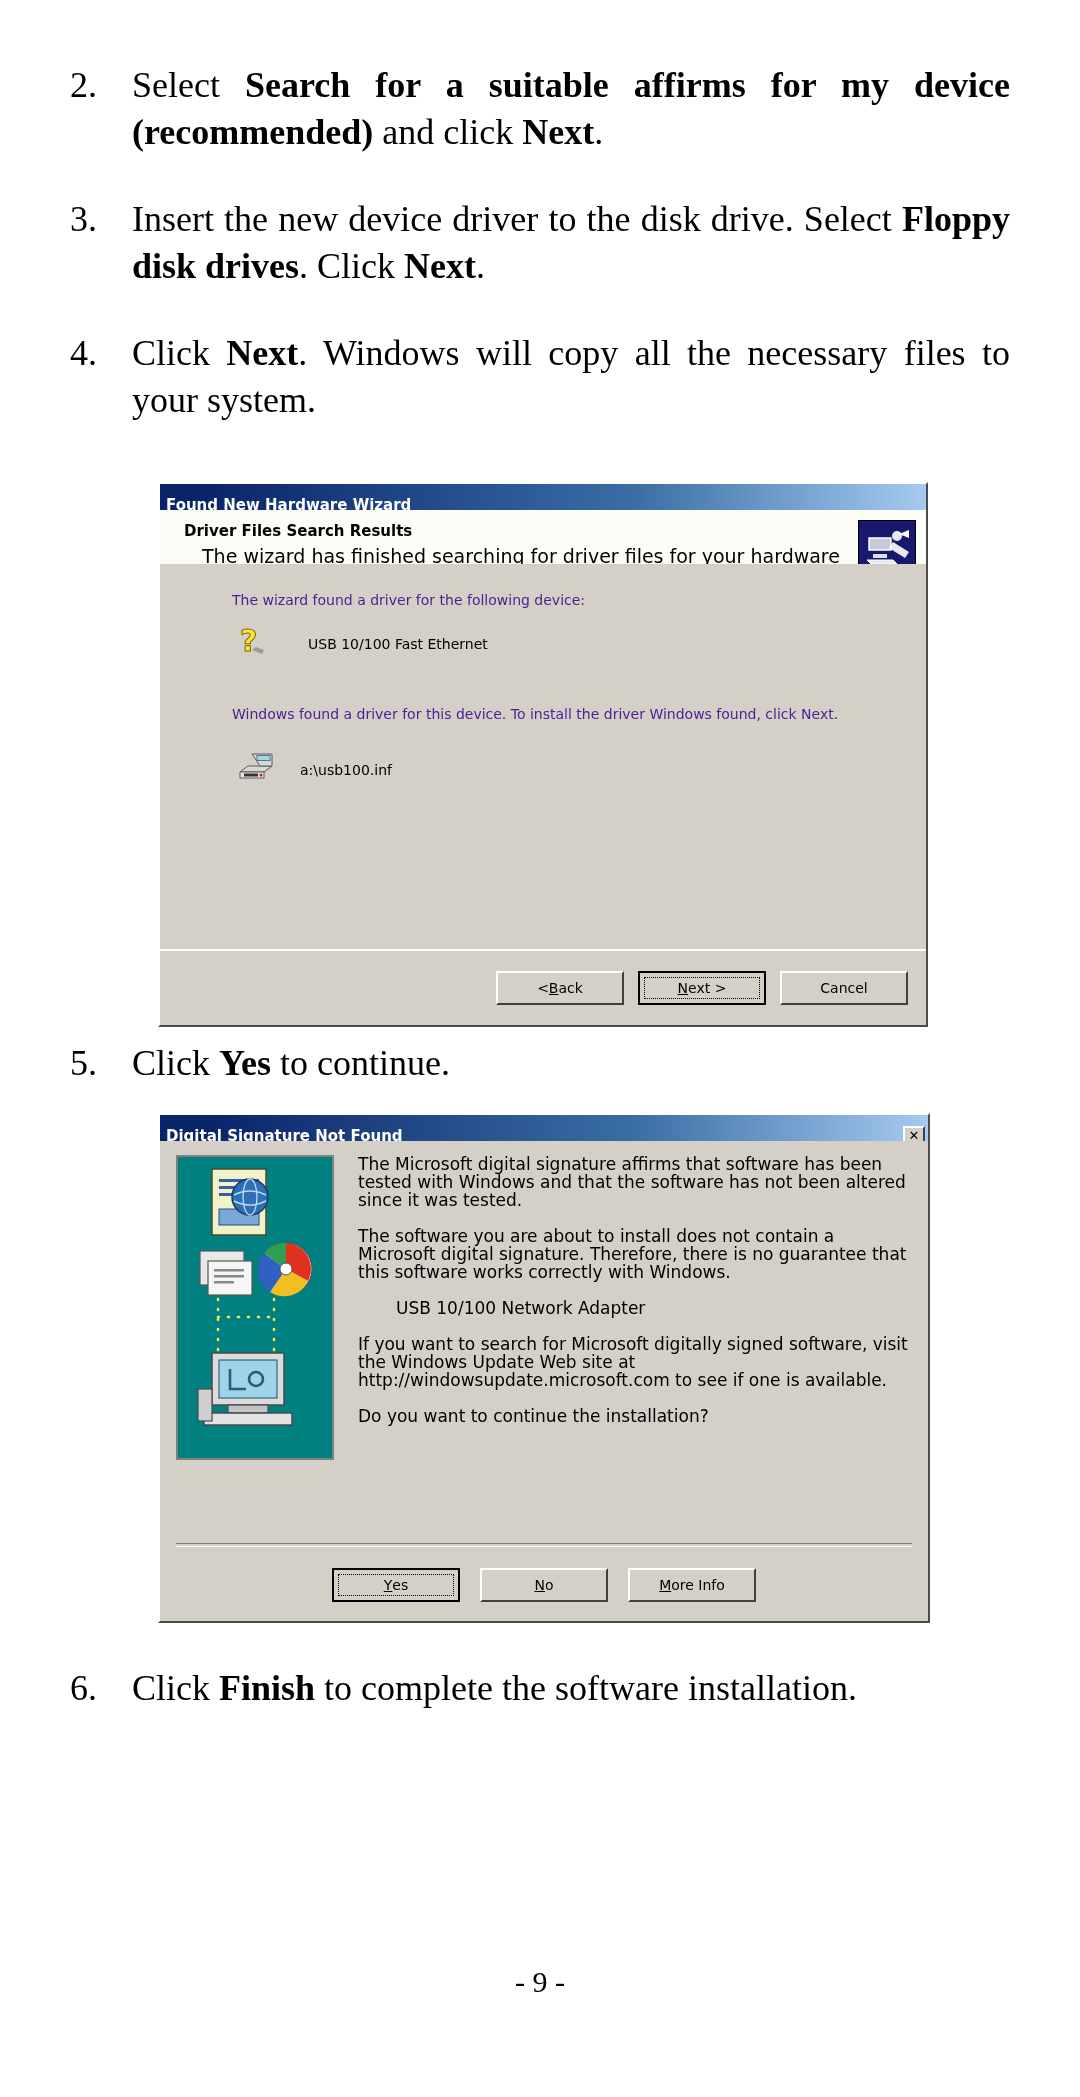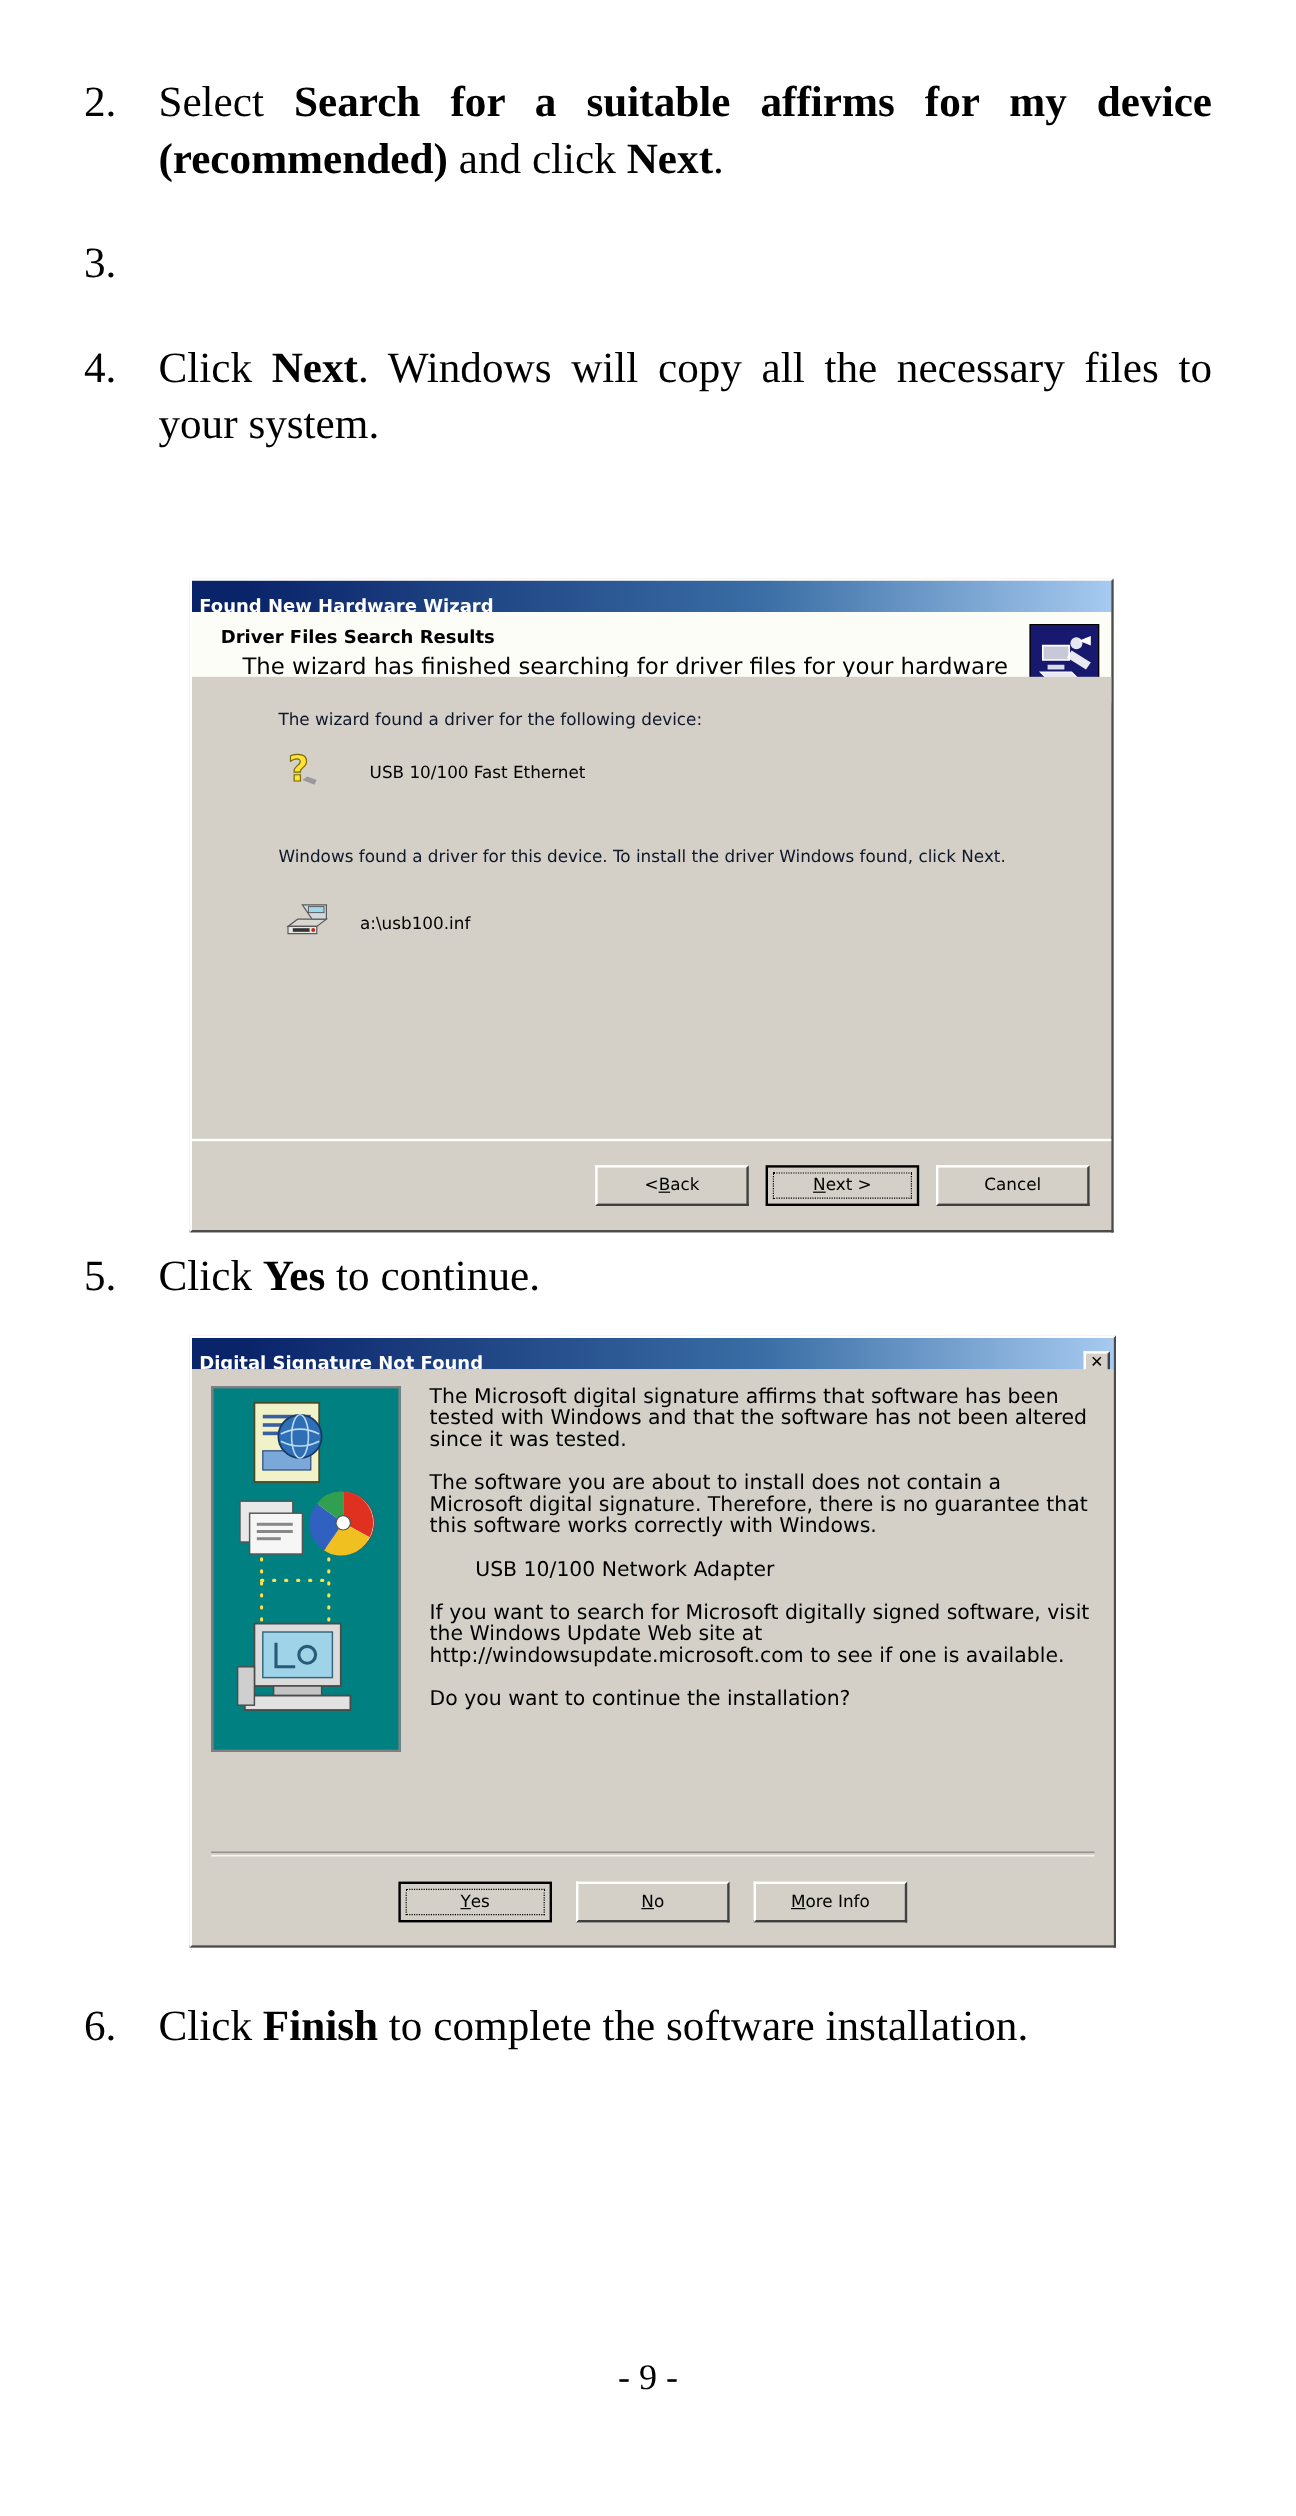--- a/index.html
+++ b/index.html
@@ -113,21 +113,21 @@
     overflow:hidden;
   }
   .wiz-body{
     position:absolute;
     top:80px;left:0;right:0;bottom:78px;
     background:#d4d0c8;
     padding:20px 30px;
     box-sizing:border-box;
   }
   .wb-line{
-    font-size:14px;color:#0f172a;
+    font-size:14px;color:#4c1d95;
     font-family:"DejaVu Sans", sans-serif;
     margin:8px 0 0 42px;
   }
   .wb-row{
     display:flex;align-items:center;
     margin:16px 0 0 48px;
     gap:36px;
   }
   .wb-row .lbl{
     font-size:14px;color:#000;
@@ -234,20 +234,21 @@
 
   <div class="step">
     <div class="step-num">2.</div>
     <div class="step-body" id="step2"><span>Select </span><b>Search for a suitable affirms for my device (recommended)</b><span> and click </span><b>Next</b><span>.</span></div>
   </div>
 
   <div style="height:22px"></div>
 
   <div class="step">
     <div class="step-num">3.</div>
+    <div class="step-body" id="step3"><span>Insert the new device driver to the disk drive. Select </span><b>Floppy disk drives</b><span>. Click </span><b>Next</b><span>.</span></div>
   </div>
 
   <div style="height:22px"></div>
 
   <div class="step">
     <div class="step-num">4.</div>
     <div class="step-body" id="step4"><span>Click </span><b>Next</b><span>.   Windows will copy all the necessary files to your system.</span></div>
   </div>
 </div>
 

